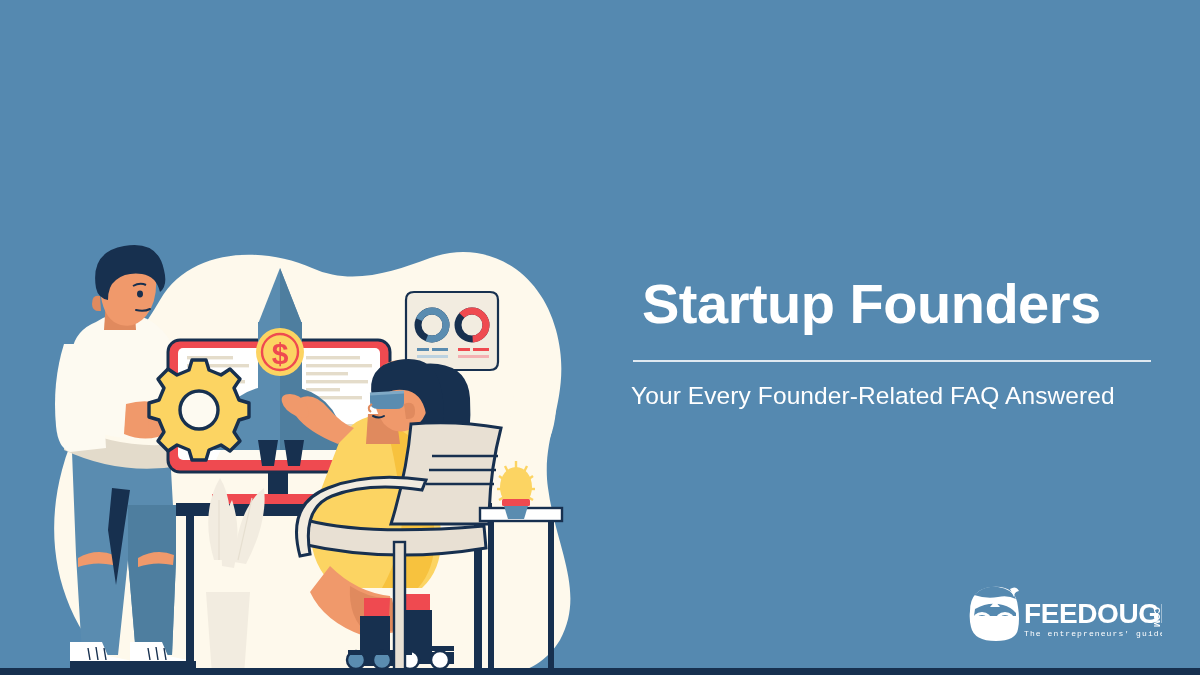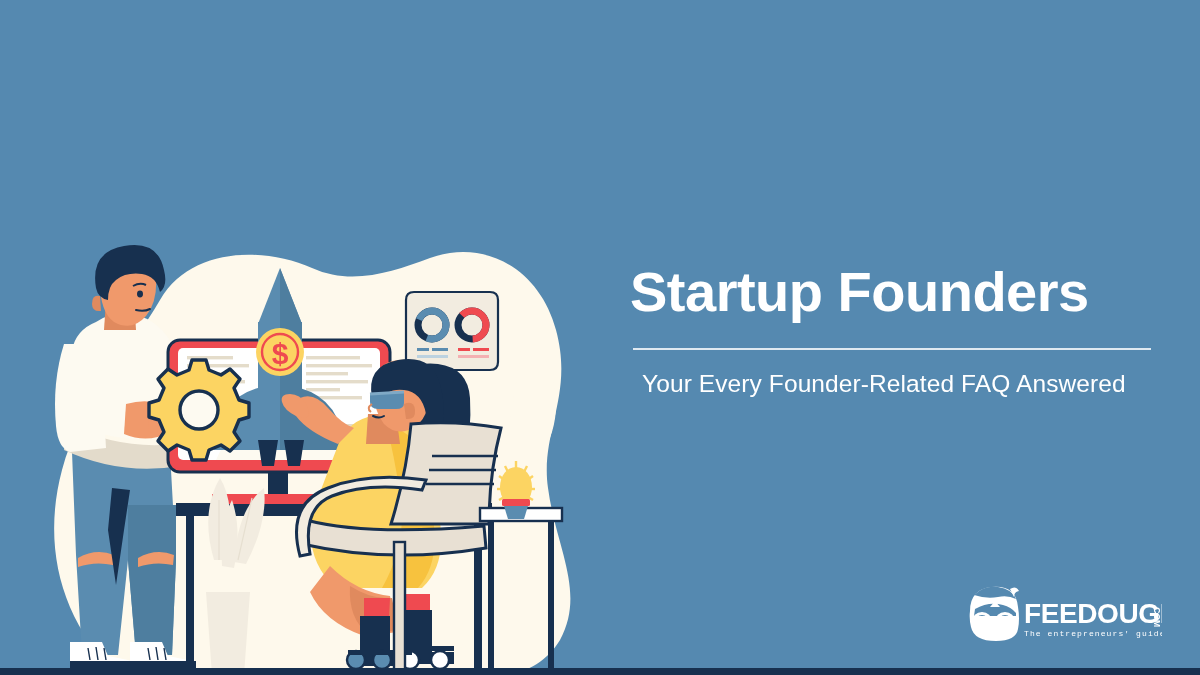--- a/index.html
+++ b/index.html
@@ -24,36 +24,36 @@
     height: 675px;
   }
   
   .text-block {
     position: absolute;
     left: 630px;
     top: 262px;
     width: 525px;
   }
   .headline {
-    margin: 0;
+    margin: 12px;
     color: #ffffff;
     font-size: 56px;
     font-weight: bold;
     letter-spacing: -0.5px;
     line-height: 1.08;
     white-space: nowrap;
   }
   .rule {
     height: 2px;
     background: #dfe9f1;
     margin: 26px 0 20px 3px;
     width: 518px;
   }
   .subhead {
-    margin: 12px;
+    margin: 1px;
     color: #ffffff;
     font-size: 24.5px;
     font-weight: normal;
     letter-spacing: 0.1px;
     white-space: nowrap;
   }
   
   .logo {
     position: absolute;
     left: 962px;

